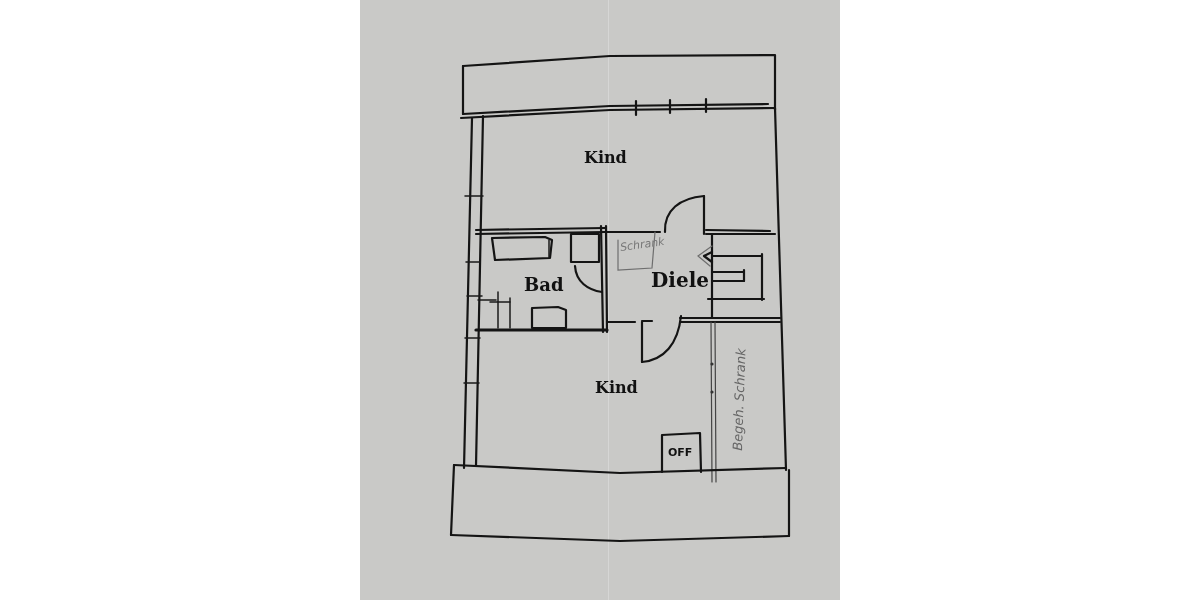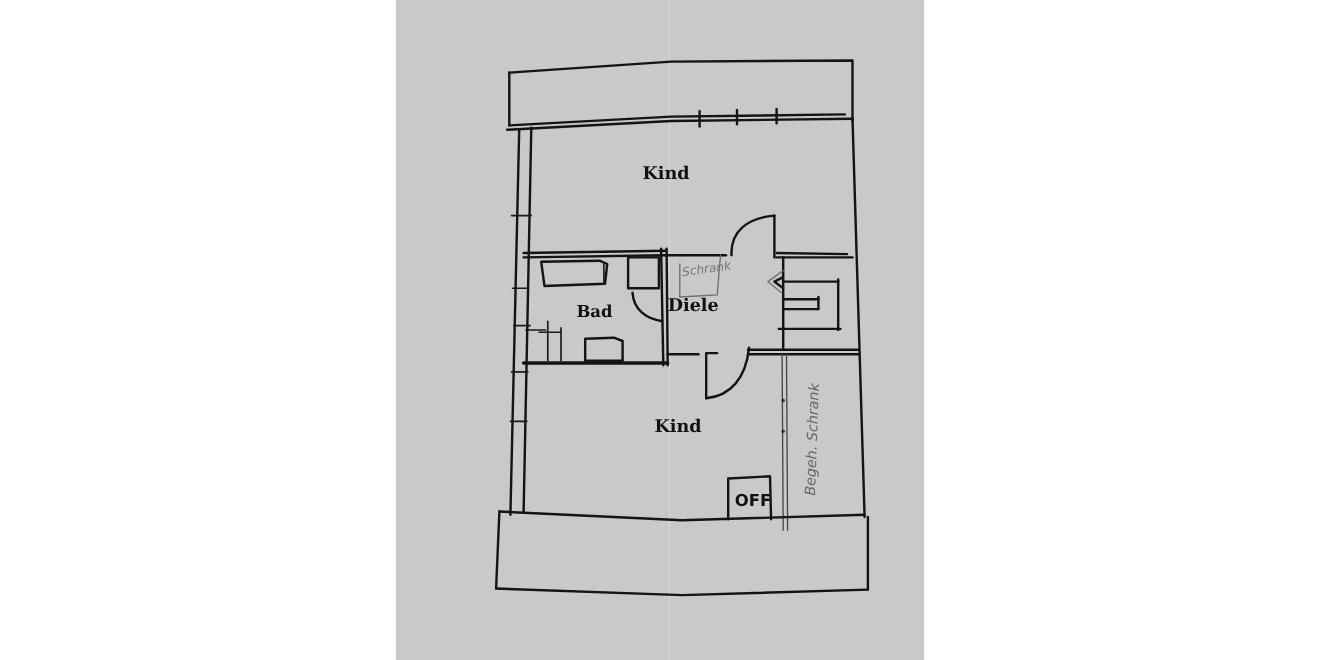--- a/index.html
+++ b/index.html
@@ -118,18 +118,18 @@
 
   <g>
     <path class="ink" d="M454 465 L620 473 L786 468"></path>
     <path class="ink" d="M454 465 L451 535"></path>
     <path class="ink" d="M451 535 L620 541 L789 536"></path>
     <line class="ink" x1="789" y1="470" x2="789" y2="536"></line>
   </g>
 </svg>
 
 <div class="label" style="left:584px; top:148px; font-size:16px;">Kind</div>
-<div class="label" style="left:524px; top:274px; font-size:15px;">Bad</div>
-<div class="label" style="left:607px; top:268px; font-size:16px;">Diele</div>
+<div class="label" style="left:524px; top:274px; font-size:18px;">Bad</div>
+<div class="label" style="left:651px; top:268px; font-size:20px;">Diele</div>
 <div class="label" style="left:595px; top:378px; font-size:16px;">Kind</div>
 <div class="label-pencil" style="left:620px; top:238px; font-size:11px; transform:rotate(-8deg);">Schrank</div>
 <div class="label-pencil" style="left:688px; top:392px; font-size:13px; transform:rotate(-88deg); transform-origin:center; color:#666;">Begeh. Schrank</div>
-<div class="label" style="left:668px; top:446px; font-size:15px; font-style:normal; font-family:'DejaVu Sans', sans-serif;">OFF</div>
+<div class="label" style="left:668px; top:446px; font-size:11px; font-style:normal; font-family:'DejaVu Sans', sans-serif;">OFF</div>
 
 </body></html>

